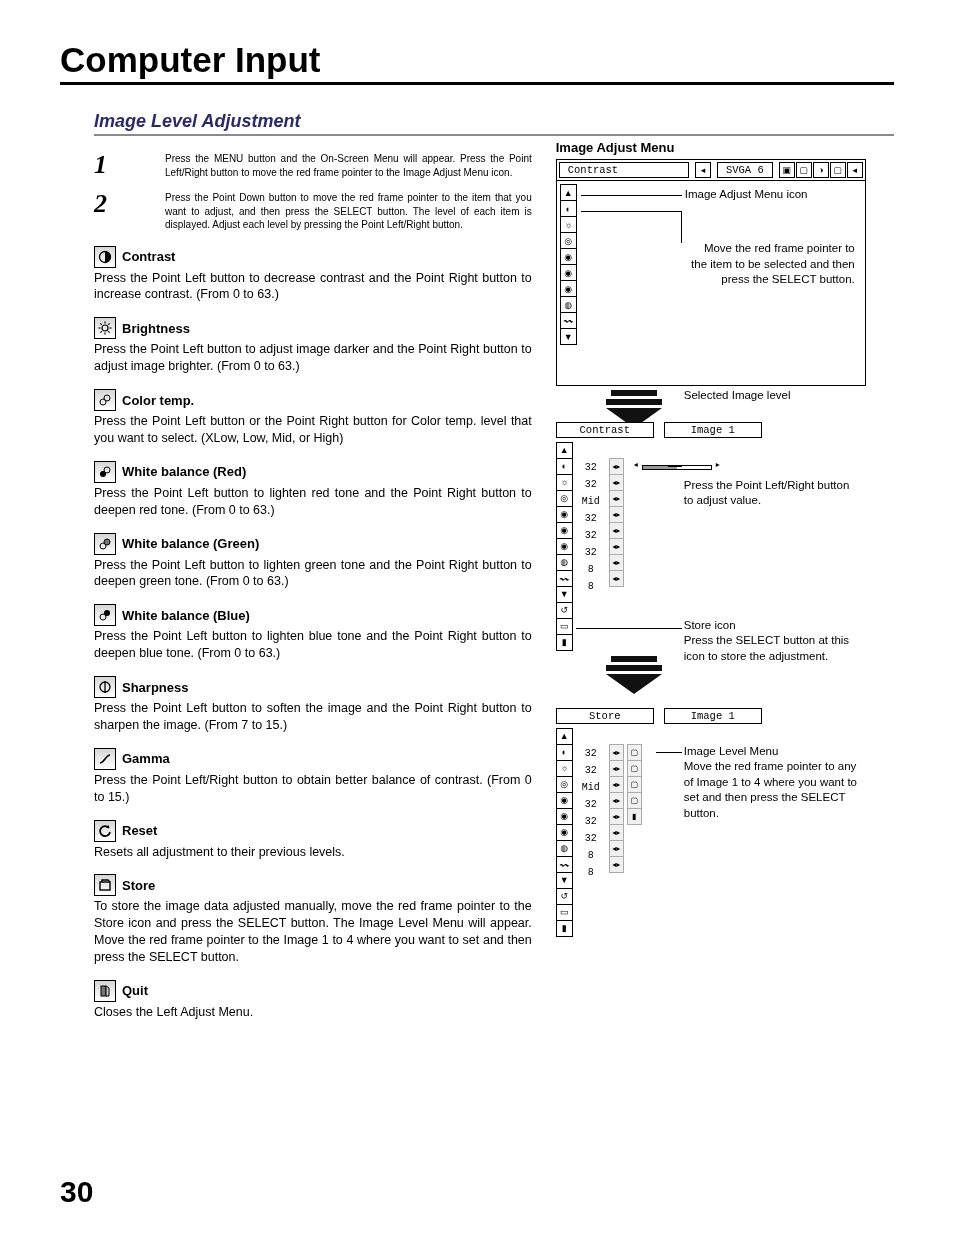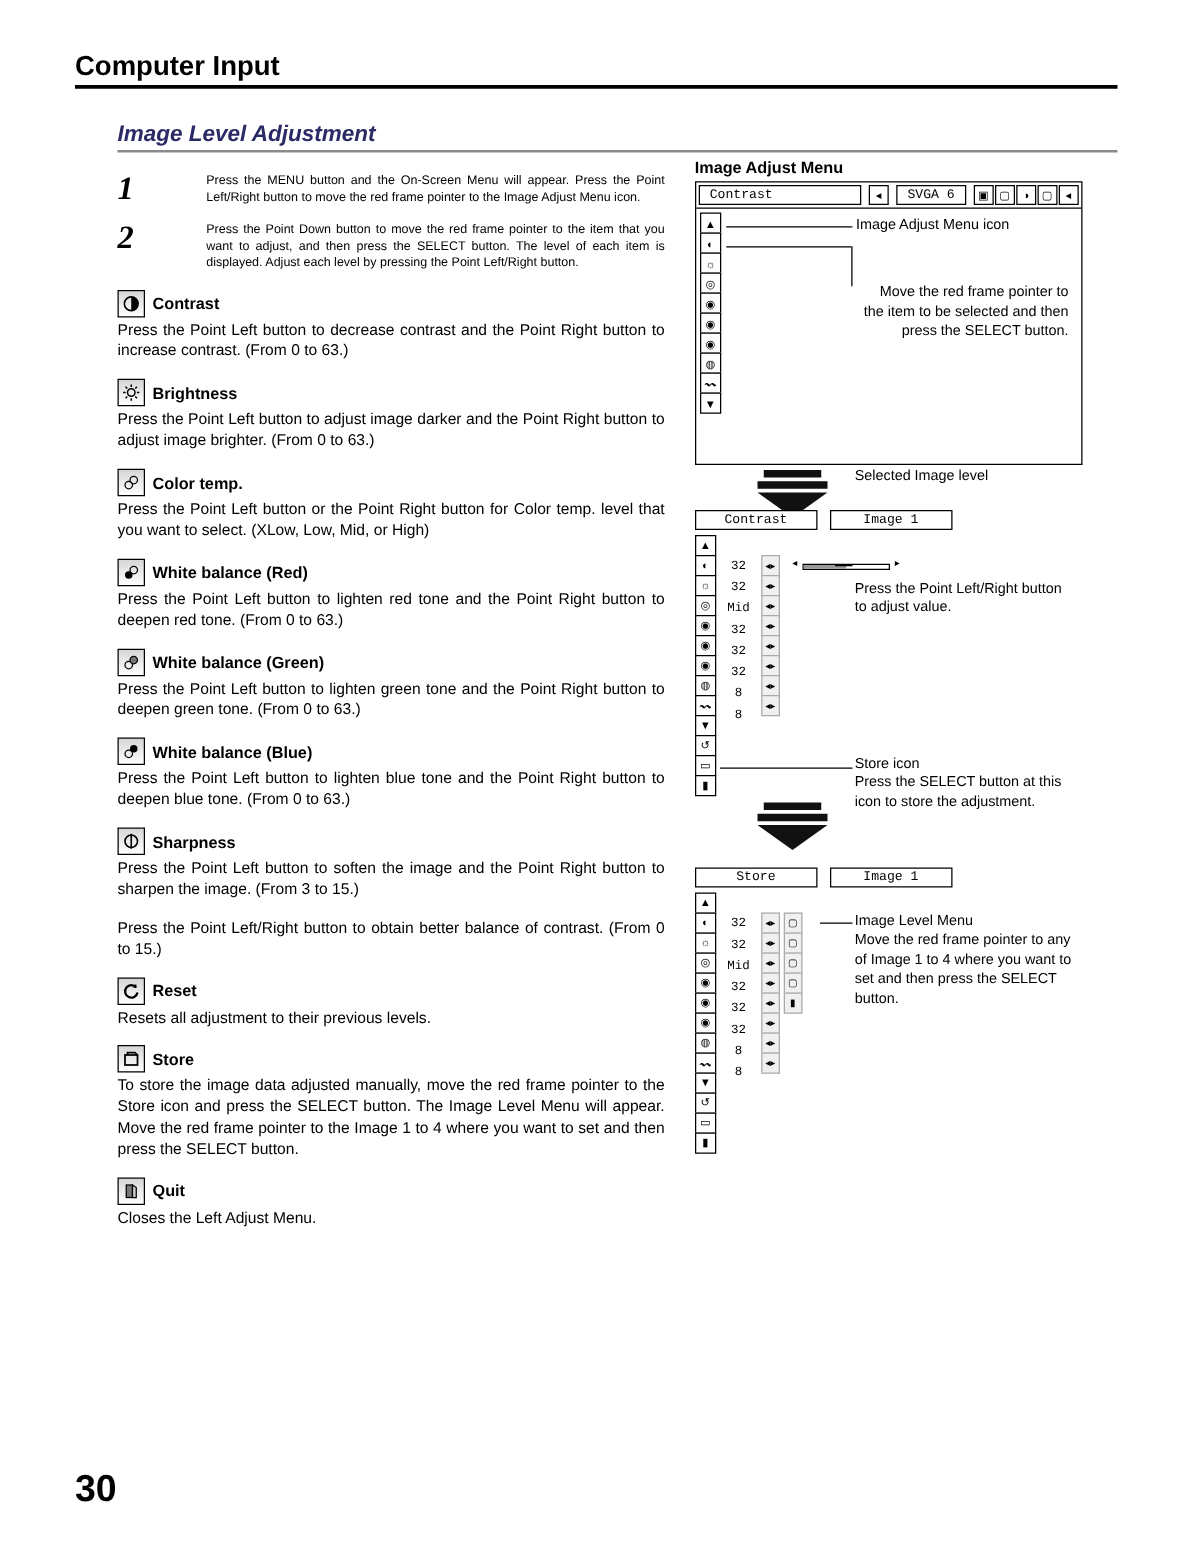--- a/index.html
+++ b/index.html
@@ -10,21 +10,21 @@
     background: #fff;
     color: #000;
     width: 954px;
   }
   .page {
     padding: 40px 60px 40px 60px;
     position: relative;
     min-height: 1235px;
   }
   .section-title {
-    font-size: 22px;
+    font-size: 35px;
     font-weight: bold;
     font-style: normal;
     margin: 0 0 4px 0;
     padding-bottom: 2px;
     border-bottom: 3px solid #000;
   }
   .subsection-title {
     font-size: 18px;
     font-weight: bold;
     font-style: italic;
@@ -307,24 +307,32 @@
       <div class="item">
         <div class="item-head">
           <span class="icon-box grad">
             <svg width="14" height="14" viewBox="0 0 14 14">
                 <circle cx="7" cy="7" r="5" fill="none" stroke="#000" stroke-width="1.3"></circle>
                 <line x1="7" y1="1" x2="7" y2="13" stroke="#000" stroke-width="1.3"></line>
               </svg>
           </span>
           <span class="item-title">Sharpness</span>
         </div>
-        <div class="item-body">Press the Point Left button to soften the image and the Point Right button to sharpen the image.  (From 3 to 15.)</div>
-      </div>
-
-      <div class="item">
+        <div class="item-body">Press the Point Left button to soften the image and the Point Right button to sharpen the image.  (From 7 to 15.)</div>
+      </div>
+
+      <div class="item">
+        <div class="item-head">
+          <span class="icon-box grad">
+            <svg width="14" height="14" viewBox="0 0 14 14">
+                <path d="M2 11 Q4 11 7 7 T12 3" fill="none" stroke="#000" stroke-width="1.6"></path>
+              </svg>
+          </span>
+          <span class="item-title">Gamma</span>
+        </div>
         <div class="item-body">Press the Point Left/Right  button to obtain better balance of contrast.  (From 0 to 15.)</div>
       </div>
 
       <div class="item">
         <div class="item-head">
           <span class="icon-box grad">
             <svg width="14" height="14" viewBox="0 0 14 14">
                 <path d="M11 4 A5 5 0 1 0 12 8" fill="none" stroke="#000" stroke-width="1.8"></path>
                 <path d="M11 1 L11 4 L8 4 Z" fill="#000"></path>
               </svg>

